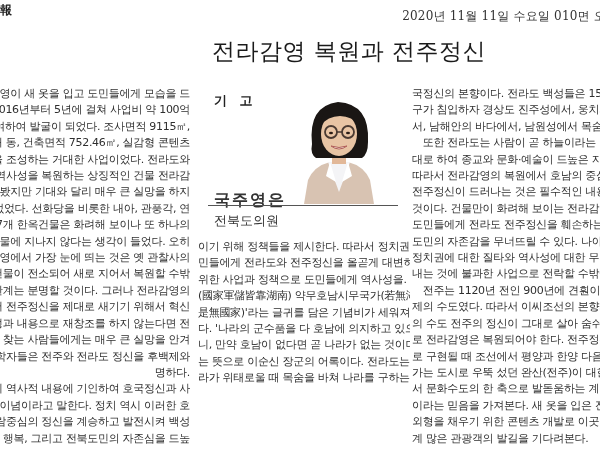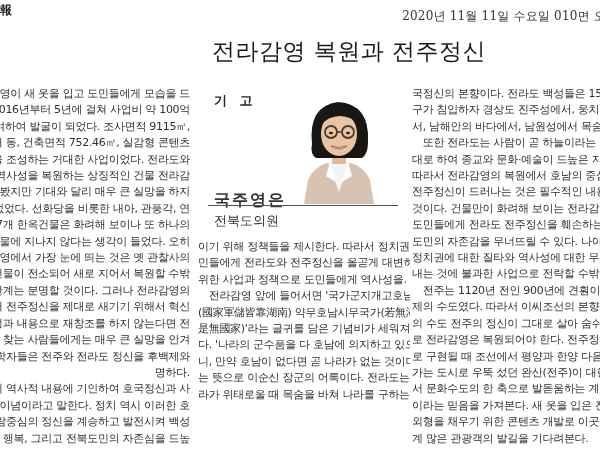--- a/index.html
+++ b/index.html
@@ -248,21 +248,20 @@
     <ellipse cx="48" cy="41" rx="2" ry="1.2" fill="#2a1c16"></ellipse>
 
     <path d="M31 54 Q39 60 47 54 Q39 57 31 54 Z" fill="#ffffff" stroke="#b0605a" stroke-width="1"></path>
   </svg>
 </div>
 
 <div class="col col-mid" id="col-mid">
     <div class="line">이기 위해 정책들을 제시한다. 따라서 정치권은 도</div>
     <div class="line">민들에게 전라도와 전주정신을 올곧게 대변하기</div>
     <div class="line">위한 사업과 정책으로 도민들에게 역사성을.</div>
-    <div class="line">　전라감영 앞에 들어서면 '국가군지개고호남</div>
     <div class="line">(國家軍儲皆靠湖南) 약무호남시무국가(若無湖南</div>
     <div class="line">是無國家)'라는 글귀를 담은 기념비가 세워져 있</div>
     <div class="line">다. '나라의 군수품을 다 호남에 의지하고 있으</div>
     <div class="line">니, 만약 호남이 없다면 곧 나라가 없는 것이다'라</div>
     <div class="line">는 뜻으로 이순신 장군의 어록이다. 전라도는 나</div>
     <div class="line">라가 위태로울 때 목숨을 바쳐 나라를 구하는 호</div>
   </div>
 
 <div class="col col-right" id="col-right">
     <div class="line">국정신의 본향이다. 전라도 백성들은 1592</div>

